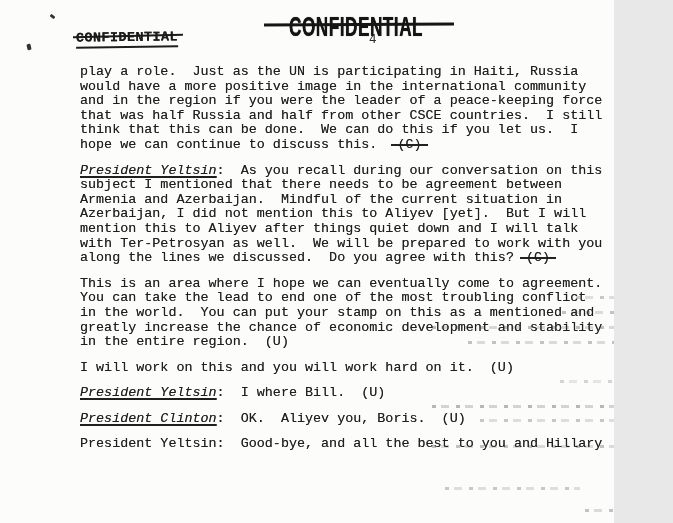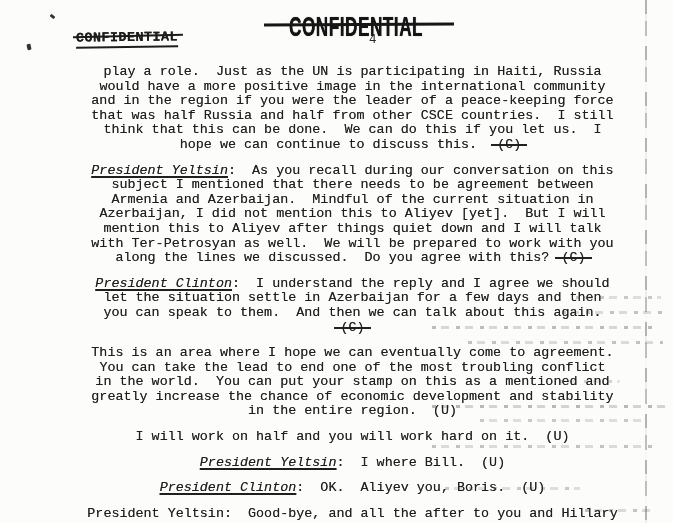--- a/index.html
+++ b/index.html
@@ -1,24 +1,23 @@
 <!DOCTYPE html>
 <html><head>
 <meta charset="utf-8">
 <title>Declassified Memcon Page</title>
 <style>
   html, body { margin: 0; padding: 0; background: #e8e8e8; }
   .page {
     position: relative;
-    width: 673px;
+    width: 614px;
     height: 523px;
     background: #fcfcfa;
     overflow: hidden;
     font-family: "Liberation Mono", "DejaVu Sans Mono", monospace;
-    text-align: center;
   }
 
   
   .stamp-left {
     position: absolute;
     left: 76px;
     top: 28px;
     transform: rotate(-0.8deg);
   }
   .stamp-left .txt {
@@ -174,33 +173,29 @@
 that was half Russia and half from other CSCE countries.  I still
 think that this can be done.  We can do this if you let us.  I
 hope we can continue to discuss this.  </span><span class="seg-strike">(C)</span></div>
       <div class="para"><span class="seg-underline">President Yeltsin</span><span class="seg-plain">:  As you recall during our conversation on this
 subject I mentioned that there needs to be agreement between
 Armenia and Azerbaijan.  Mindful of the current situation in
 Azerbaijan, I did not mention this to Aliyev [yet].  But I will
 mention this to Aliyev after things quiet down and I will talk
 with Ter-Petrosyan as well.  We will be prepared to work with you
 along the lines we discussed.  Do you agree with this? </span><span class="seg-strike">(C)</span></div>
-      <div class="para"><span class="seg-underline">President Clinton</span><span class="seg-plain">:  I understand the reply and I agree we should
-let the situation settle in Azerbaijan for a few days and then
-you can speak to them.  And then we can talk about this again.
-</span><span class="seg-strike">(C)</span></div>
       <div class="para"><span class="seg-plain">This is an area where I hope we can eventually come to agreement.
 You can take the lead to end one of the most troubling conflict
 in the world.  You can put your stamp on this as a mentioned and
 greatly increase the chance of economic development and stability
 in the entire region.  (U)</span></div>
-      <div class="para"><span class="seg-plain">I will work on half and you will work hard on it.  (U)</span></div>
+      <div class="para"><span class="seg-plain">I will work on this and you will work hard on it.  (U)</span></div>
       <div class="para"><span class="seg-underline">President Yeltsin</span><span class="seg-plain">:  I where Bill.  (U)</span></div>
       <div class="para"><span class="seg-underline">President Clinton</span><span class="seg-plain">:  OK.  Aliyev you, Boris.  (U)</span></div>
-      <div class="para"><span class="seg-plain">President Yeltsin:  Good-bye, and all the after to you and Hillary</span></div>
+      <div class="para"><span class="seg-plain">President Yeltsin:  Good-bye, and all the best to you and Hillary</span></div>
     </div>
 
   <div class="scan-edge"></div>
   <div class="bleed b1"></div>
   <div class="bleed b2"></div>
   <div class="bleed b3"></div>
   <div class="bleed b4"></div>
   <div class="bleed b5"></div>
   <div class="bleed b6"></div>
   <div class="bleed b7"></div>

